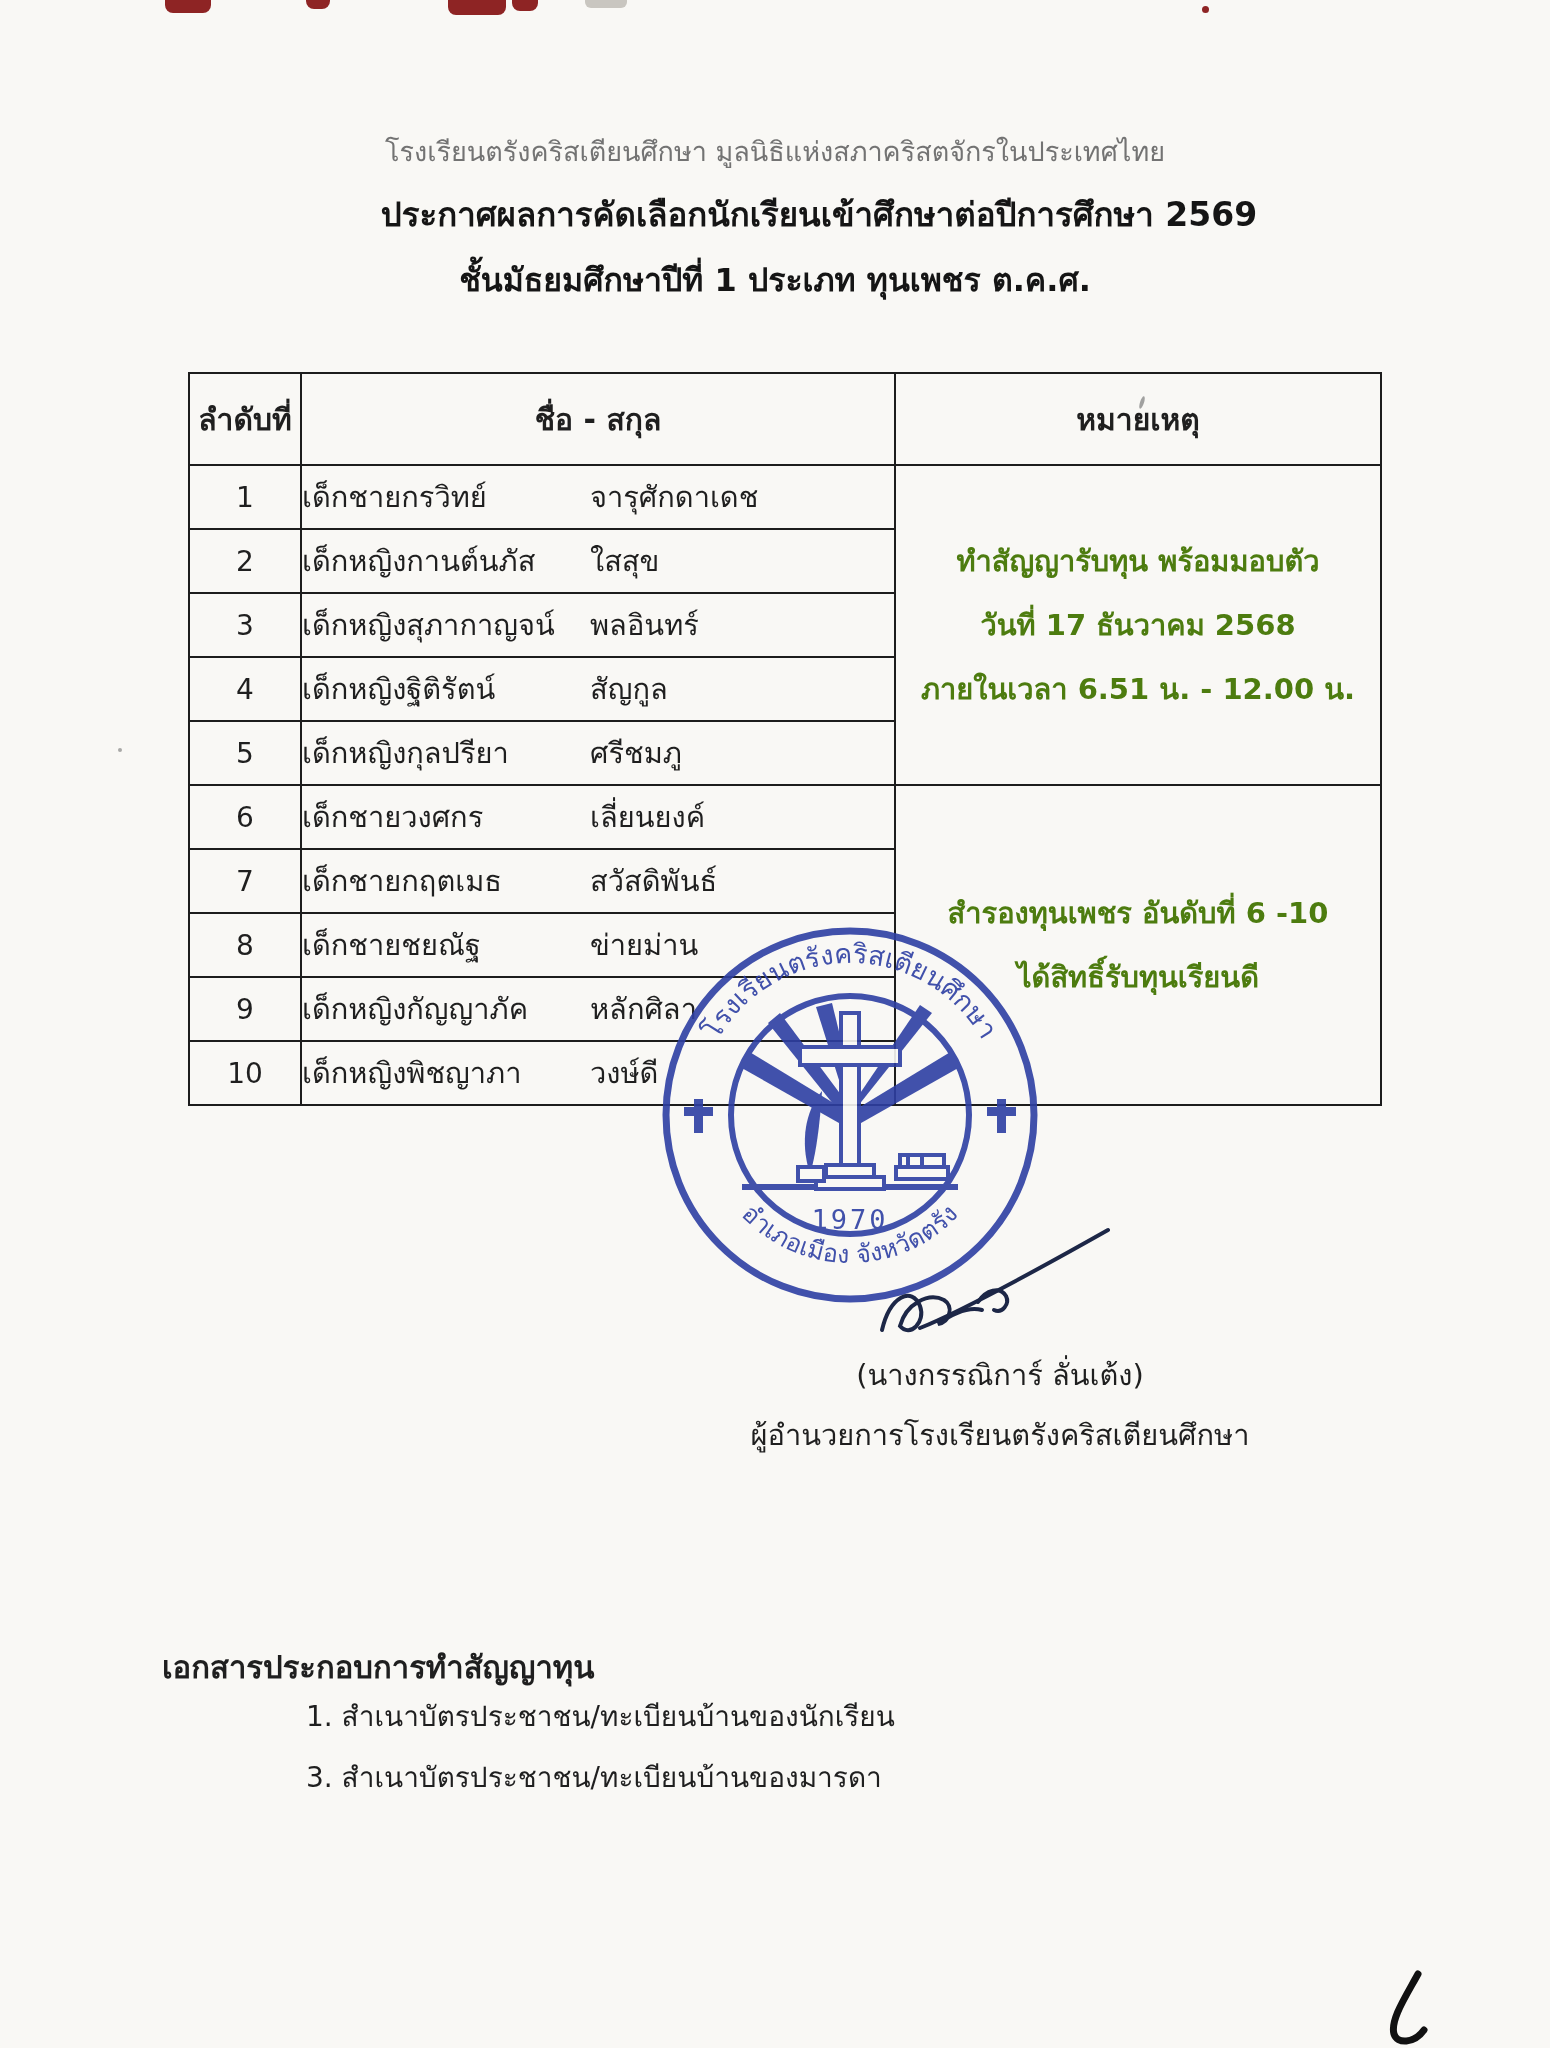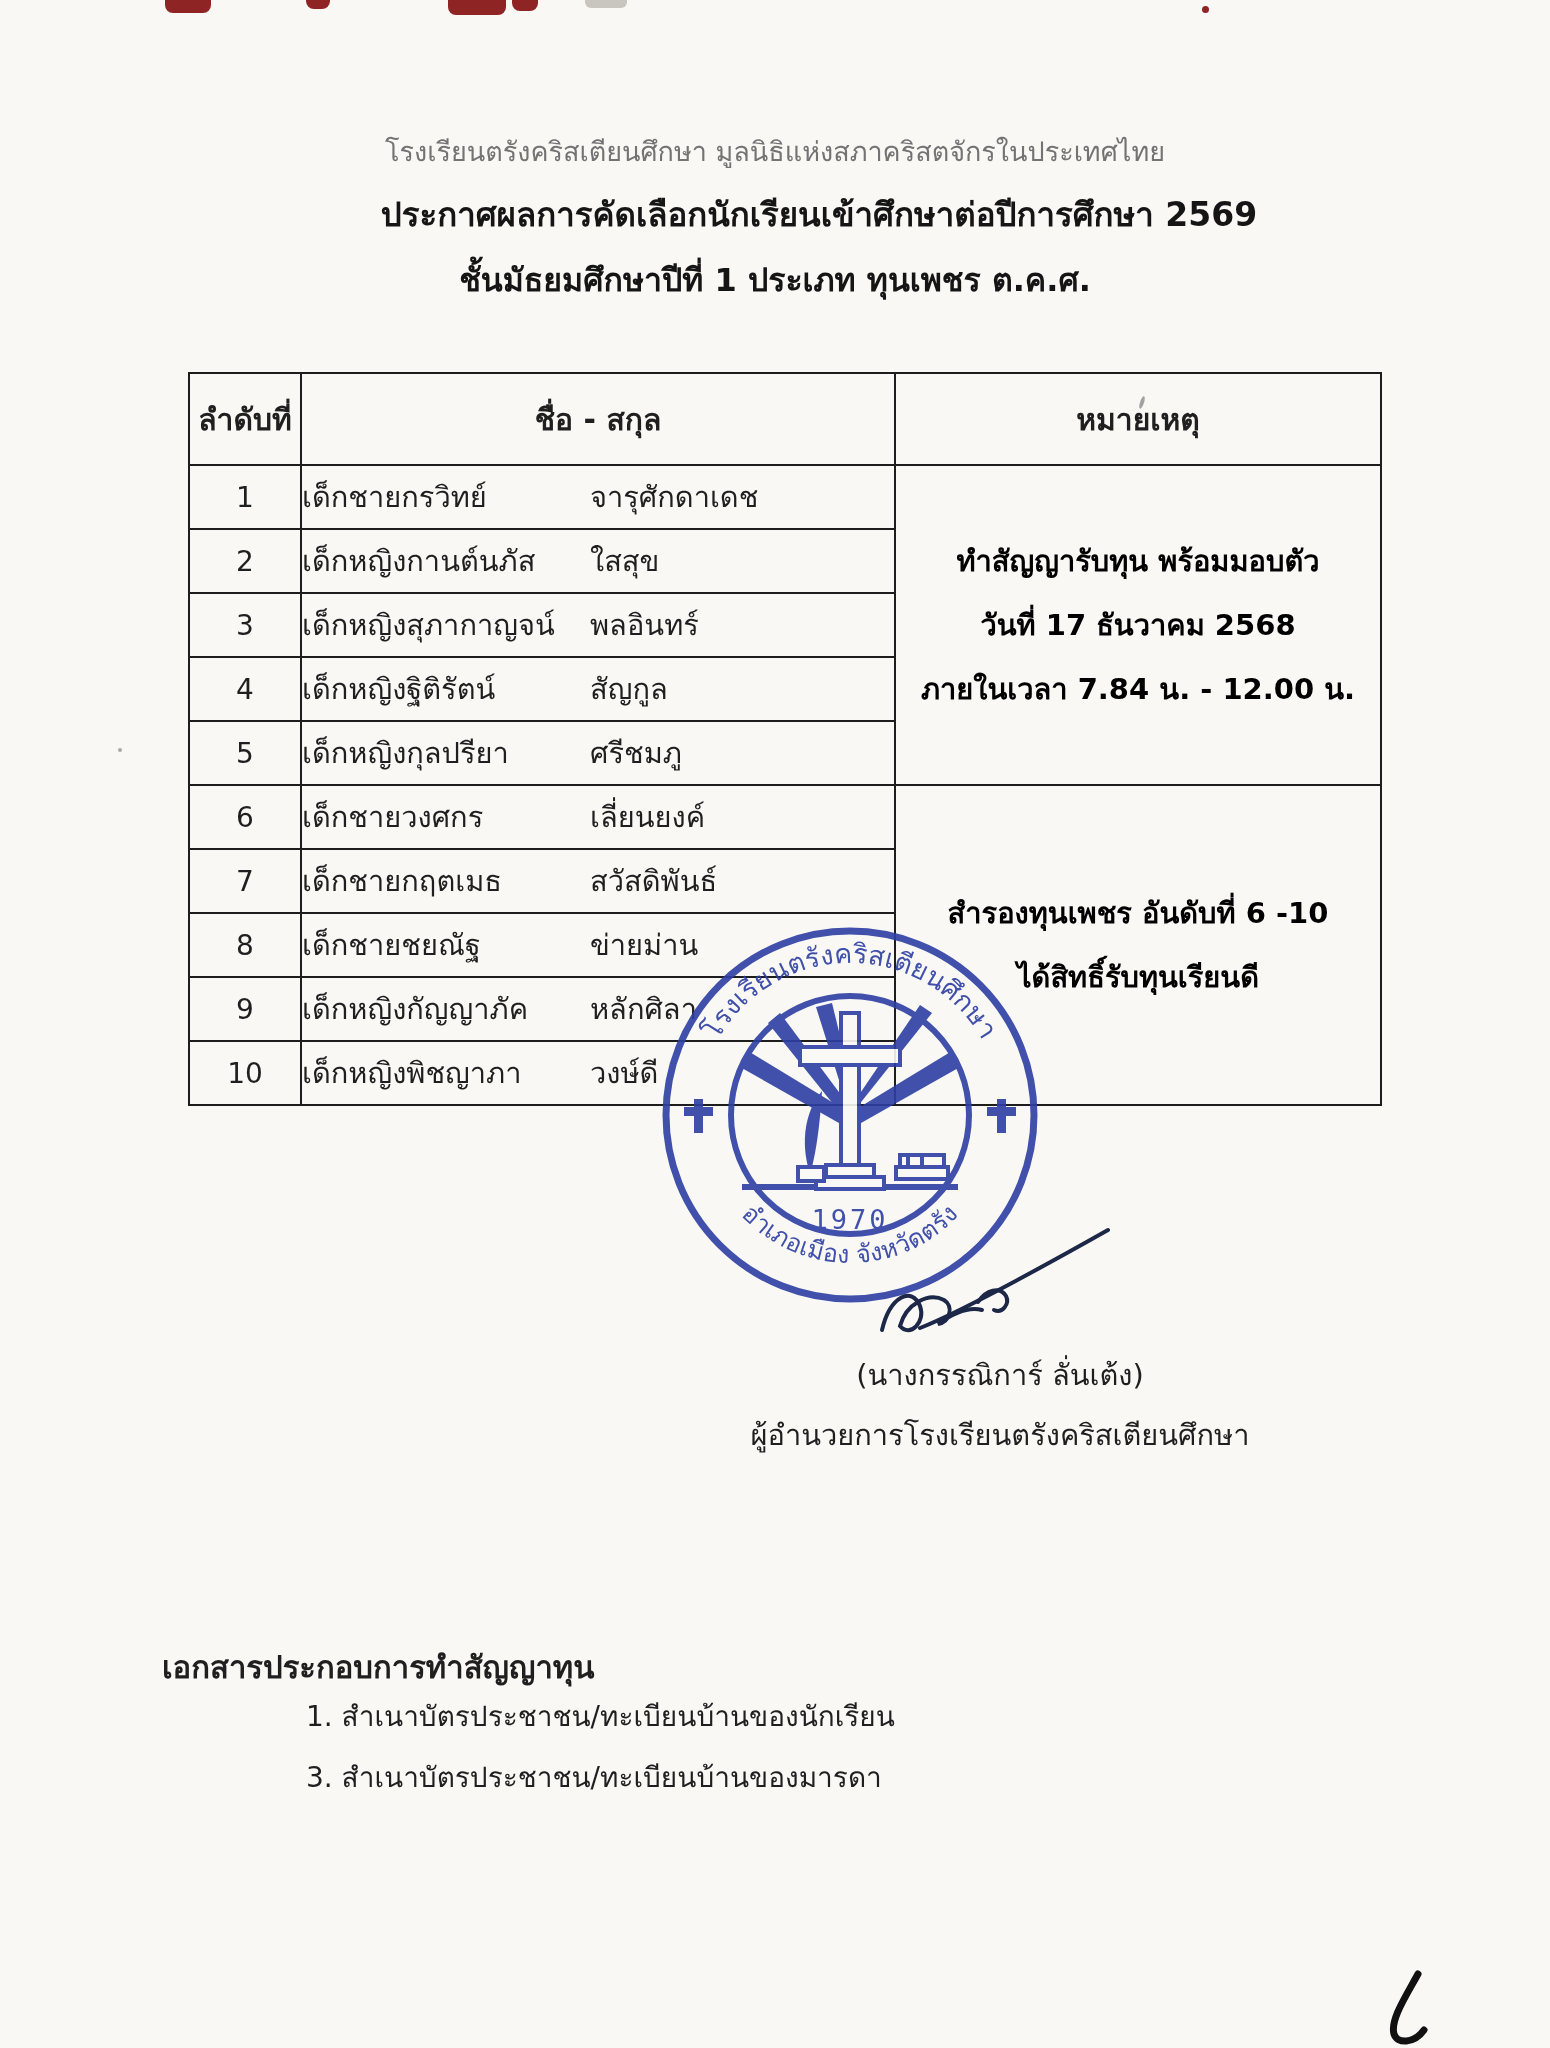--- a/index.html
+++ b/index.html
@@ -24,21 +24,21 @@
     border:2.5px solid #1d1d1d;
     vertical-align:middle;
     padding:0;
   }
   table.results th{height:90px;font-size:30px;font-weight:bold;text-align:center;}
   td.num{height:62px;text-align:center;font-size:28px;}
   td.name{height:62px;font-size:29px;padding-left:16px;border-radius:17px;}
   td.name .fname{display:inline-block;width:288px;}
   td.name .lname{display:inline-block;}
   td.remark{
-    text-align:center;font-size:29px;font-weight:bold;color:#000000;
+    text-align:center;font-size:29px;font-weight:bold;color:#4d7c0f;
   }
   td.remark .remark-line{line-height:64px;}
 
   .sig-name{top:1352px;left:700px;width:600px;text-align:center;font-size:29px;}
   .sig-title{top:1412px;left:700px;width:600px;text-align:center;font-size:29px;}
 
   .docs-heading{top:1642px;left:162px;font-size:31px;font-weight:bold;}
   .docs-list{top:1700px;left:306px;font-size:28px;}
   .docs-list .doc-item{margin-bottom:28px;line-height:33px;}
 
@@ -78,21 +78,21 @@
     <th>ลำดับที่</th>
     <th>ชื่อ - สกุล</th>
     <th>หมายเหตุ</th>
   </tr>
   <tr>
     <td class="num">1</td>
     <td class="name"><span class="fname">เด็กชายกรวิทย์</span><span class="lname">จารุศักดาเดช</span></td>
     <td class="remark" rowspan="5">
       <div class="remark-line">ทำสัญญารับทุน พร้อมมอบตัว</div>
       <div class="remark-line">วันที่ 17 ธันวาคม 2568</div>
-      <div class="remark-line">ภายในเวลา 7.84 น. - 12.00 น.</div>
+      <div class="remark-line">ภายในเวลา 6.51 น. - 12.00 น.</div>
     </td>
   </tr>
   <tr>
     <td class="num">2</td>
     <td class="name"><span class="fname">เด็กหญิงกานต์นภัส</span><span class="lname">ใสสุข</span></td>
   </tr>
   <tr>
     <td class="num">3</td>
     <td class="name"><span class="fname">เด็กหญิงสุภากาญจน์</span><span class="lname">พลอินทร์</span></td>
   </tr>

